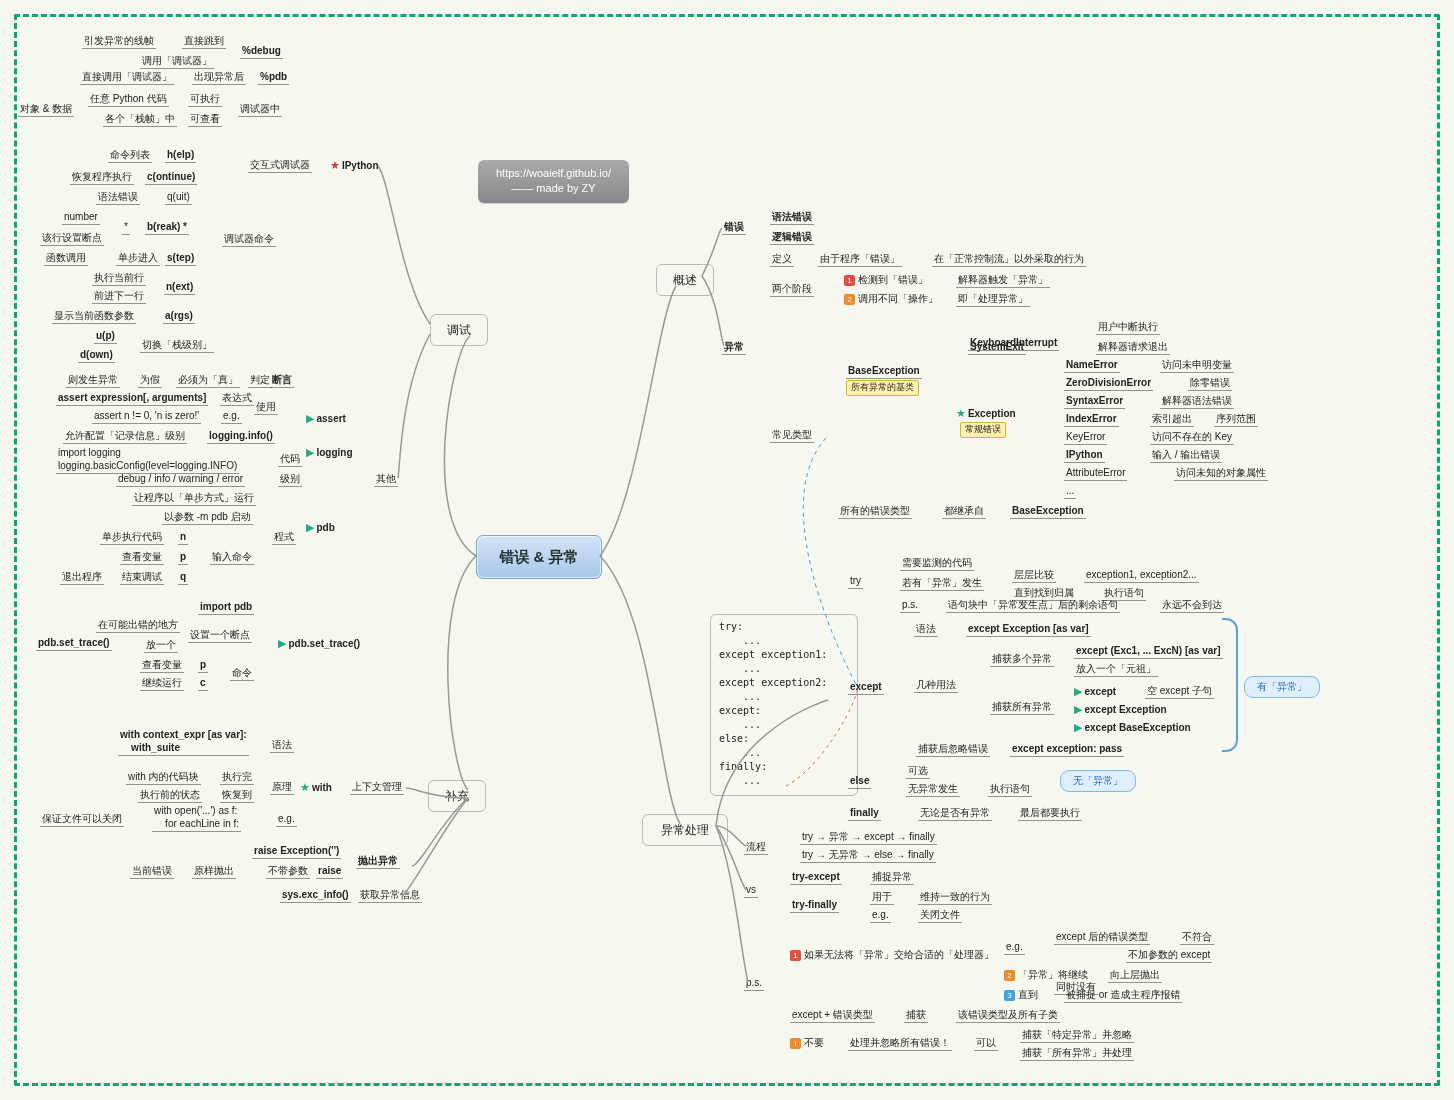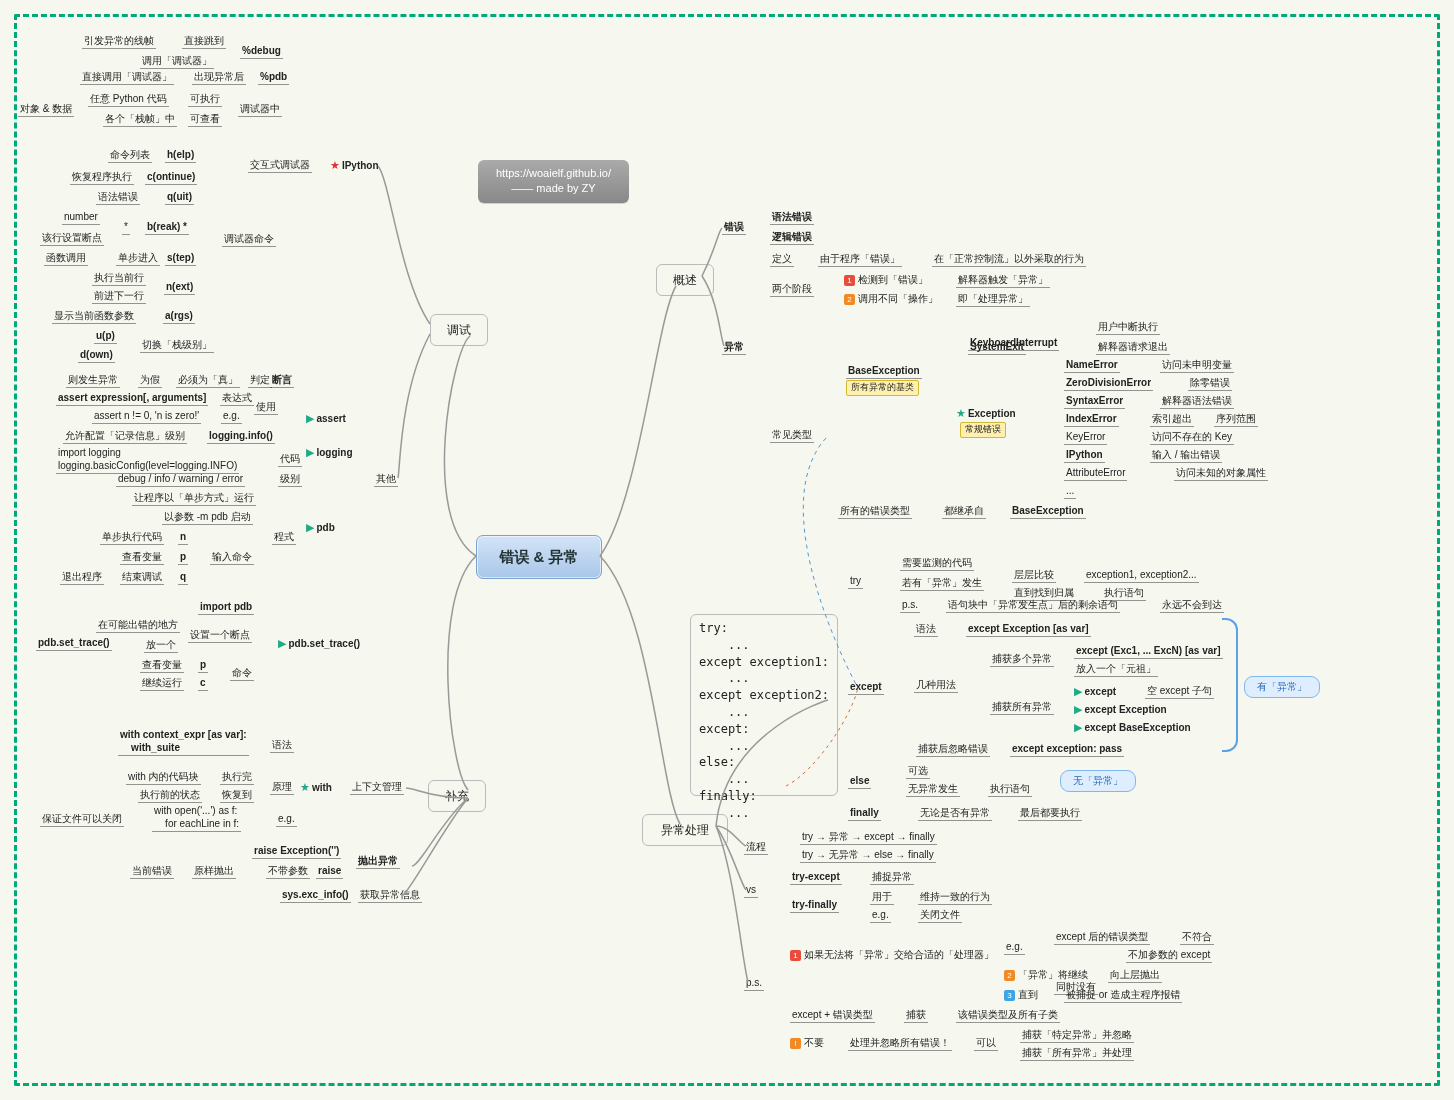--- a/index.html
+++ b/index.html
@@ -63,23 +63,24 @@
     border-radius: 6px;
     padding: 5px 8px;
     background: #f6f7ee;
   }
   .b1 { left: 430px; top: 314px; width: 40px; height: 20px; font-size: 12px; text-align: center; line-height: 20px; }
   .b2 { left: 428px; top: 780px; width: 40px; height: 20px; font-size: 12px; text-align: center; line-height: 20px; }
   .b3 { left: 656px; top: 264px; width: 40px; height: 20px; font-size: 12px; text-align: center; line-height: 20px; }
   .b4 { left: 642px; top: 814px; width: 68px; height: 20px; font-size: 12px; text-align: center; line-height: 20px; }
   .codebox {
     font-family: Consolas, Menlo, monospace;
-    font-size: 12px;
+    font-size: 10px;
     line-height: 1.4;
     width: 130px;
+    margin-left: 20px;
   }
   .badge-y { display:inline-block; background:#fff0b0; border:1px solid #d2b832; font-size:9px; padding:1px 4px; border-radius:2px; }
   .dot-r { display:inline-block; width:11px; height:11px; background:#e74c3c; color:#fff; font-size:8px; text-align:center; border-radius:2px; line-height:11px; margin-right:3px; }
   .dot-o { display:inline-block; width:11px; height:11px; background:#f08a24; color:#fff; font-size:8px; text-align:center; border-radius:2px; line-height:11px; margin-right:3px; }
   .dot-b { display:inline-block; width:11px; height:11px; background:#3da4e5; color:#fff; font-size:8px; text-align:center; border-radius:2px; line-height:11px; margin-right:3px; }
   .dot-star-r { color:#d33; font-size:11px; margin-right:2px; }
   .dot-star-g { color:#2a8; font-size:11px; margin-right:2px; }
   .flag-g { color:#2a8; font-size:11px; margin-right:2px; }
   .bubble {
     position: absolute;
@@ -125,21 +126,21 @@
 <div class="node u" style="left:188px; top:92px" data-name="n">可执行</div>
 <div class="node u" style="left:103px; top:112px" data-name="n">各个「栈帧」中</div>
 <div class="node u" style="left:188px; top:112px" data-name="n">可查看</div>
 <div class="node u" style="left:18px; top:102px" data-name="n">对象 &amp; 数据</div>
 
 <div class="node u" style="left:222px; top:232px" data-name="dbgcmds">调试器命令</div>
 <div class="node u" style="left:165px; top:148px;font-weight:bold" data-name="n">h(elp)</div>
 <div class="node u" style="left:108px; top:148px" data-name="n">命令列表</div>
 <div class="node u" style="left:145px; top:170px;font-weight:bold" data-name="n">c(ontinue)</div>
 <div class="node u" style="left:70px; top:170px" data-name="n">恢复程序执行</div>
-<div class="node u" style="left:165px; top:190px;font-weight:bold" data-name="n">q(uit)</div>
+<div class="node u" style="left:165px; top:190px;font-weight:normal" data-name="n">q(uit)</div>
 <div class="node u" style="left:96px; top:190px" data-name="n">语法错误</div>
 <div class="node u" style="left:145px; top:220px;font-weight:bold" data-name="n">b(reak) *</div>
 <div class="node u" style="left:122px; top:220px" data-name="n">*</div>
 <div class="node u" style="left:62px; top:210px" data-name="n">number</div>
 <div class="node u" style="left:40px; top:231px" data-name="n">该行设置断点</div>
 <div class="node u" style="left:165px; top:251px;font-weight:bold" data-name="n">s(tep)</div>
 <div class="node u" style="left:116px; top:251px" data-name="n">单步进入</div>
 <div class="node u" style="left:44px; top:251px" data-name="n">函数调用</div>
 <div class="node u" style="left:164px; top:280px;font-weight:bold" data-name="n">n(ext)</div>
 <div class="node u" style="left:92px; top:271px" data-name="n">执行当前行</div>

